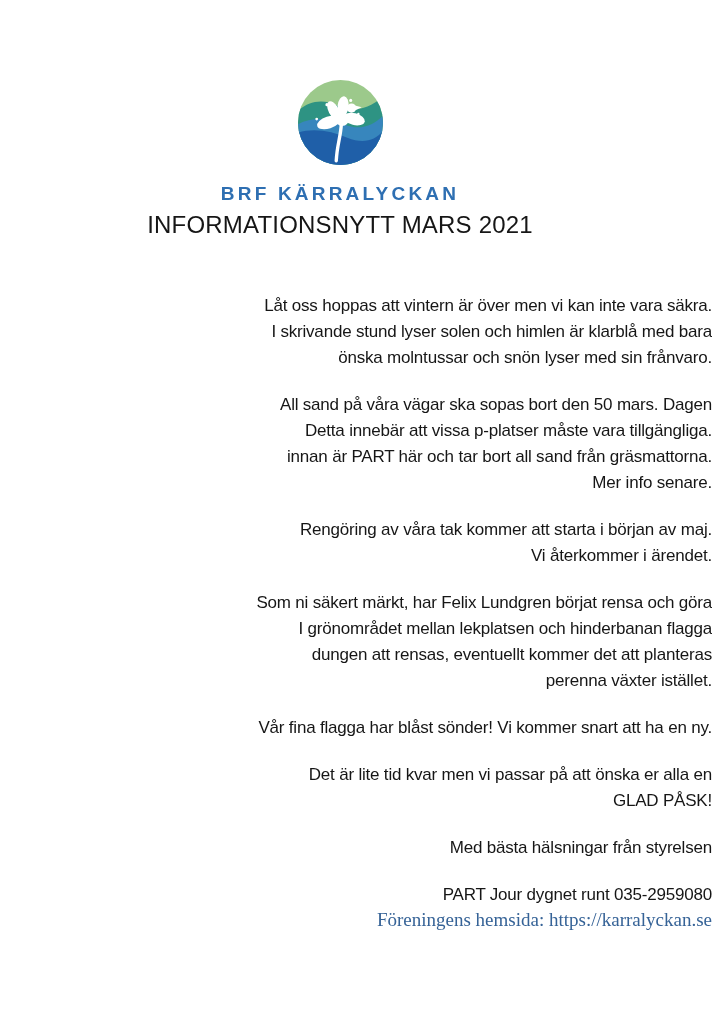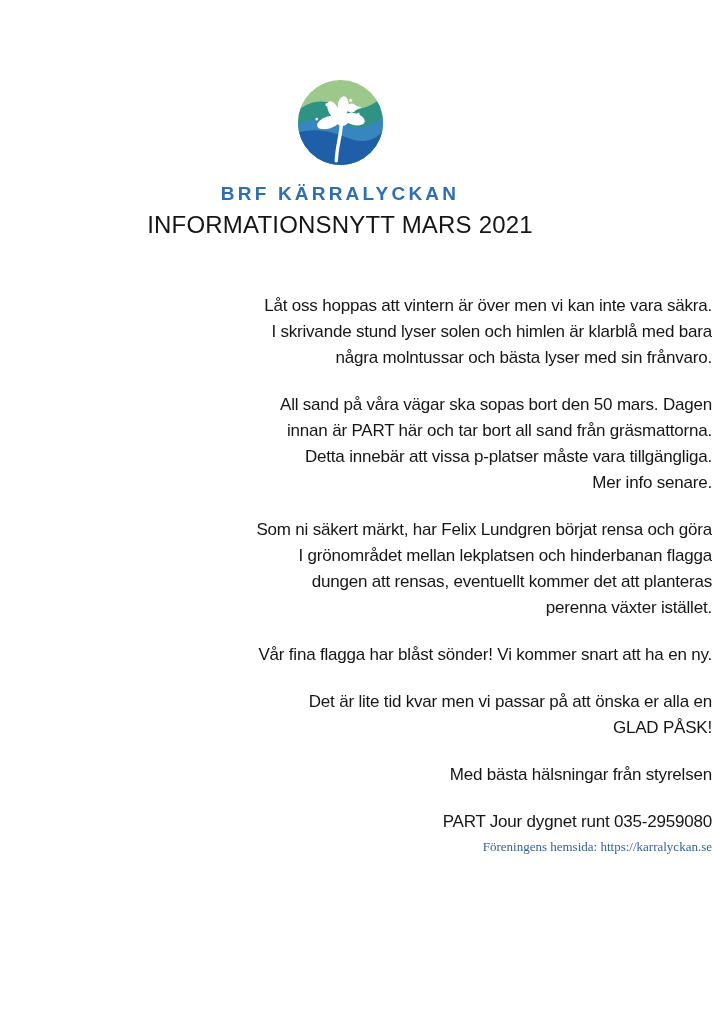--- a/index.html
+++ b/index.html
@@ -35,21 +35,21 @@
     margin: 54px 0 0 70px;
     font-size: 17px;
     line-height: 26px;
     letter-spacing: -0.2px;
     color: #161616;
   }
   .para { margin: 0 0 21px 0; padding: 0; text-align: right; }
   .line { white-space: nowrap; }
   .link-line {
     font-family: "Liberation Serif", "DejaVu Serif", serif;
-    font-size: 13px;
+    font-size: 19px;
     line-height: 24px;
     letter-spacing: 0;
     color: #366397;
   }
   .link-line a { color: inherit; text-decoration: none; cursor: pointer; }
 </style>
 </head>
 <body>
 
 <div class="page">
@@ -84,30 +84,34 @@
     </svg>
     <div class="brand">BRF KÄRRALYCKAN</div>
     <div class="subtitle">INFORMATIONSNYTT MARS 2021</div>
   </div>
 
   <div class="content">
 
     <div class="para">
       <div class="line">Låt oss hoppas att vintern är över men vi kan inte vara säkra.</div>
       <div class="line">I skrivande stund lyser solen och himlen är klarblå med bara</div>
-      <div class="line">några molntussar och bästa lyser med sin frånvaro.</div>
+      <div class="line">önska molntussar och snön lyser med sin frånvaro.</div>
     </div>
 
     <div class="para">
       <div class="line">All sand på våra vägar ska sopas bort den 50 mars. Dagen</div>
+      <div class="line">Detta innebär att vissa p-platser måste vara tillgängliga.</div>
       <div class="line">innan är PART här och tar bort all sand från gräsmattorna.</div>
-      <div class="line">Detta innebär att vissa p-platser måste vara tillgängliga.</div>
       <div class="line">Mer info senare.</div>
     </div>
 
+    <div class="para">
+      <div class="line">Rengöring av våra tak kommer att starta i början av maj.</div>
+      <div class="line">Vi återkommer i ärendet.</div>
+    </div>
 
     <div class="para">
       <div class="line">Som ni säkert märkt, har Felix Lundgren börjat rensa och göra</div>
       <div class="line">I grönområdet mellan lekplatsen och hinderbanan flagga</div>
       <div class="line">dungen att rensas, eventuellt kommer det att planteras</div>
       <div class="line">perenna växter istället.</div>
     </div>
 
     <div class="para">
       <div class="line">Vår fina flagga har blåst sönder! Vi kommer snart att ha en ny.</div>

